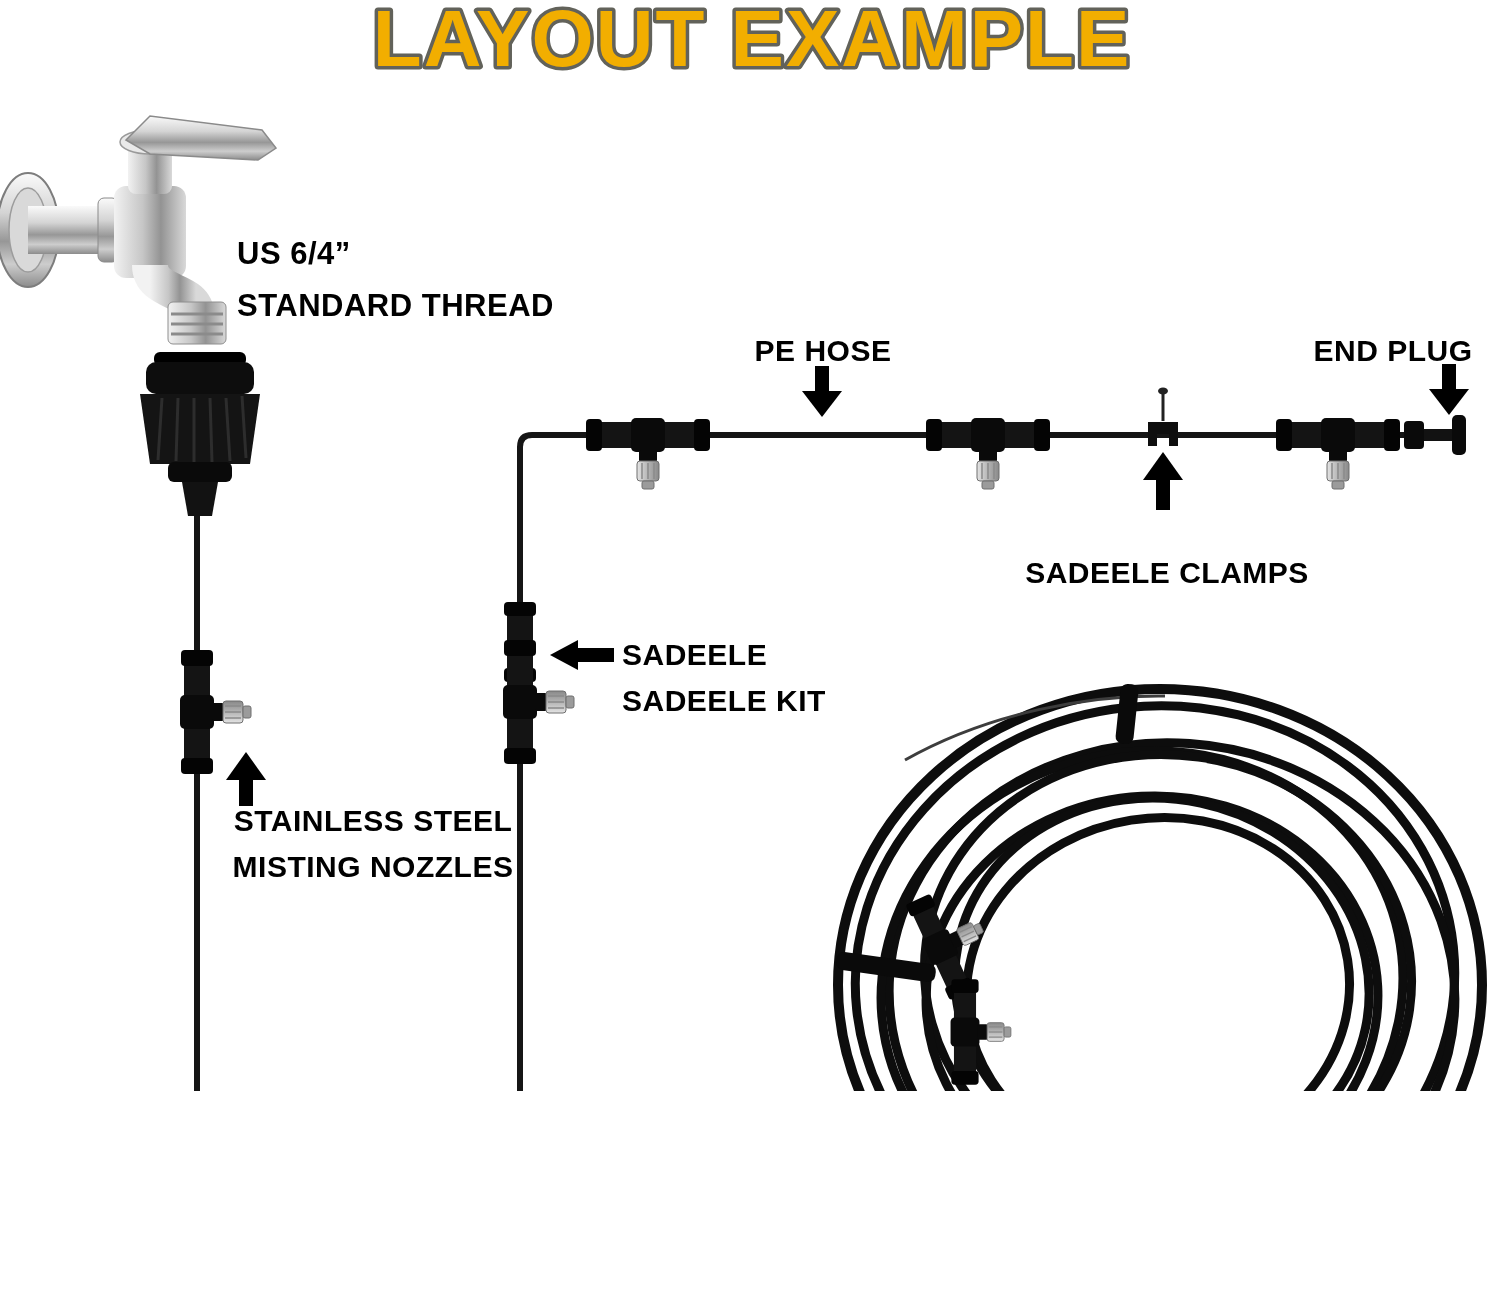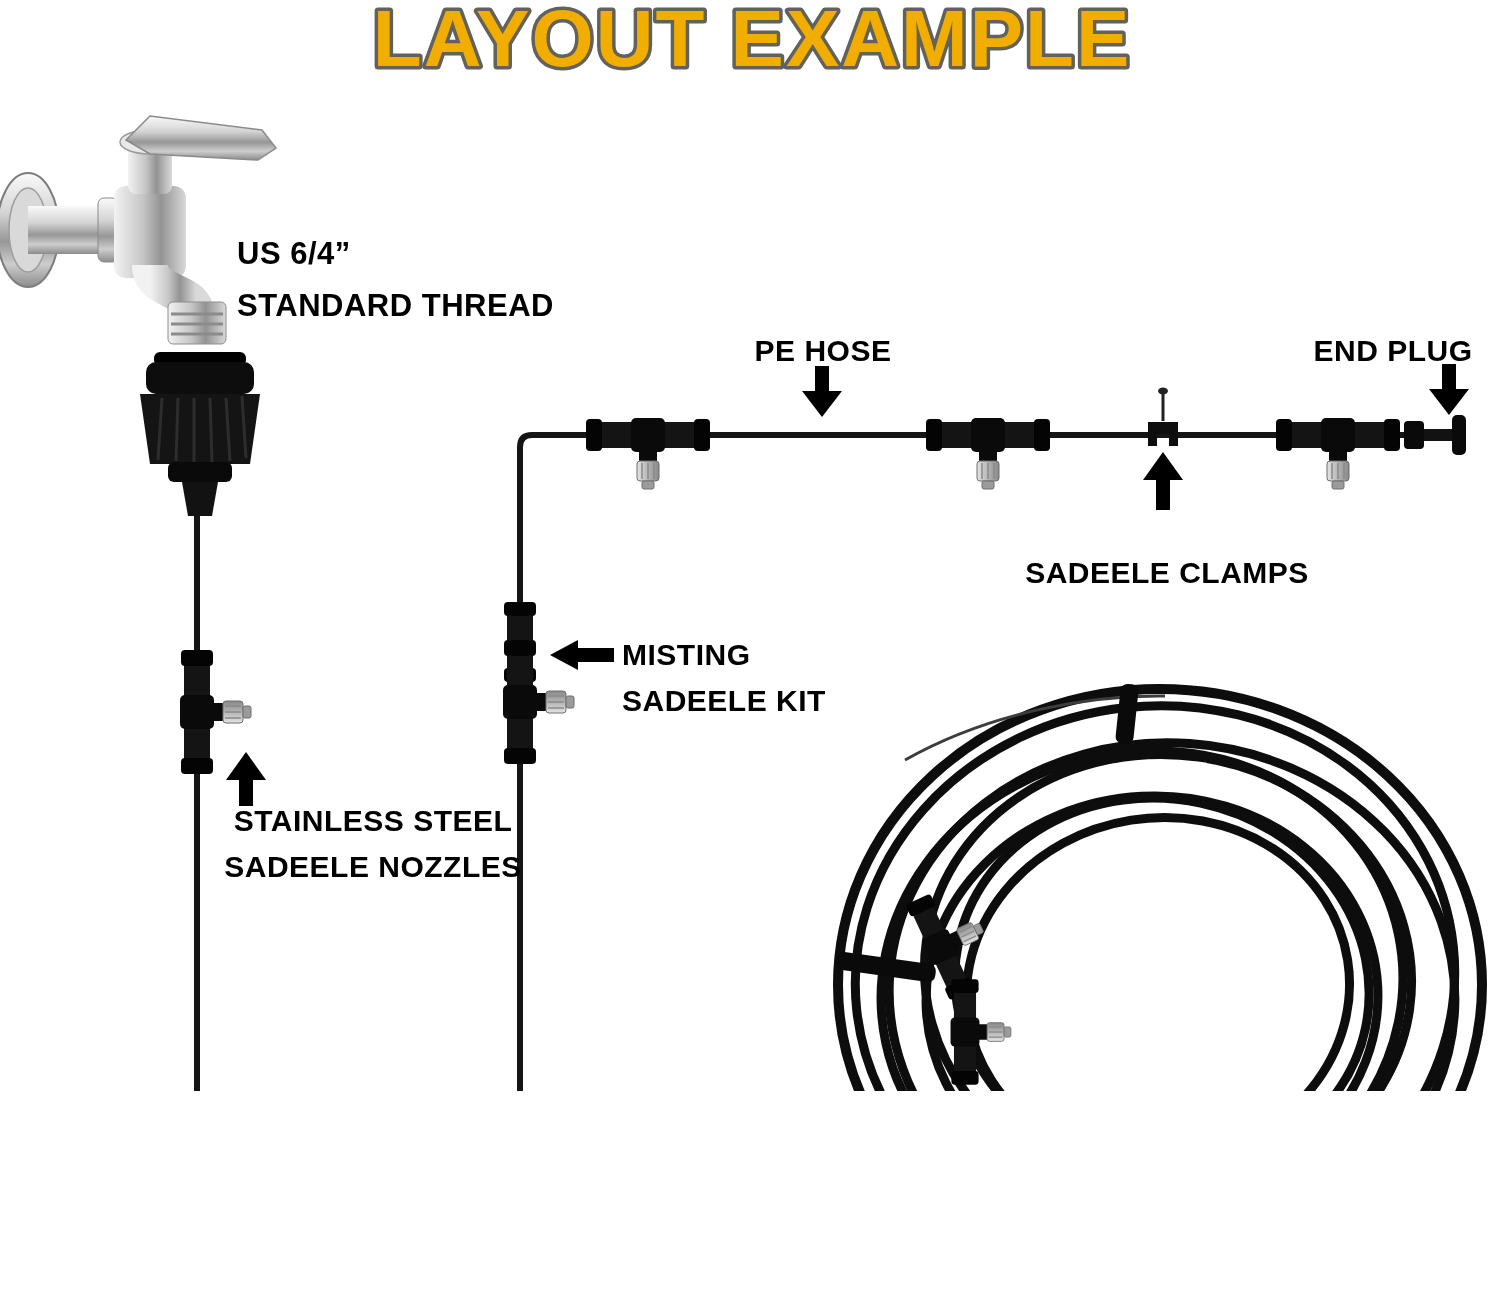--- a/index.html
+++ b/index.html
@@ -189,22 +189,22 @@
     <div>STANDARD THREAD</div>
   </div>
 
   <div class="label centered" style="left:823px; top:328px;">PE HOSE</div>
 
   <div class="label centered" style="left:1393px; top:328px;">END PLUG</div>
 
   <div class="label centered" style="left:1167px; top:518px;margin-top:32px;">SADEELE CLAMPS</div>
 
   <div class="label" style="left:622px; top:632px;">
-    <div>MISTING</div>
+    <div>SADEELE</div>
     <div>SADEELE KIT</div>
   </div>
 
   <div class="label centered" style="left:373px; top:798px;">
     <div>STAINLESS STEEL</div>
-    <div>SADEELE NOZZLES</div>
+    <div>MISTING NOZZLES</div>
   </div>
 
 </div>
 
 </body></html>

